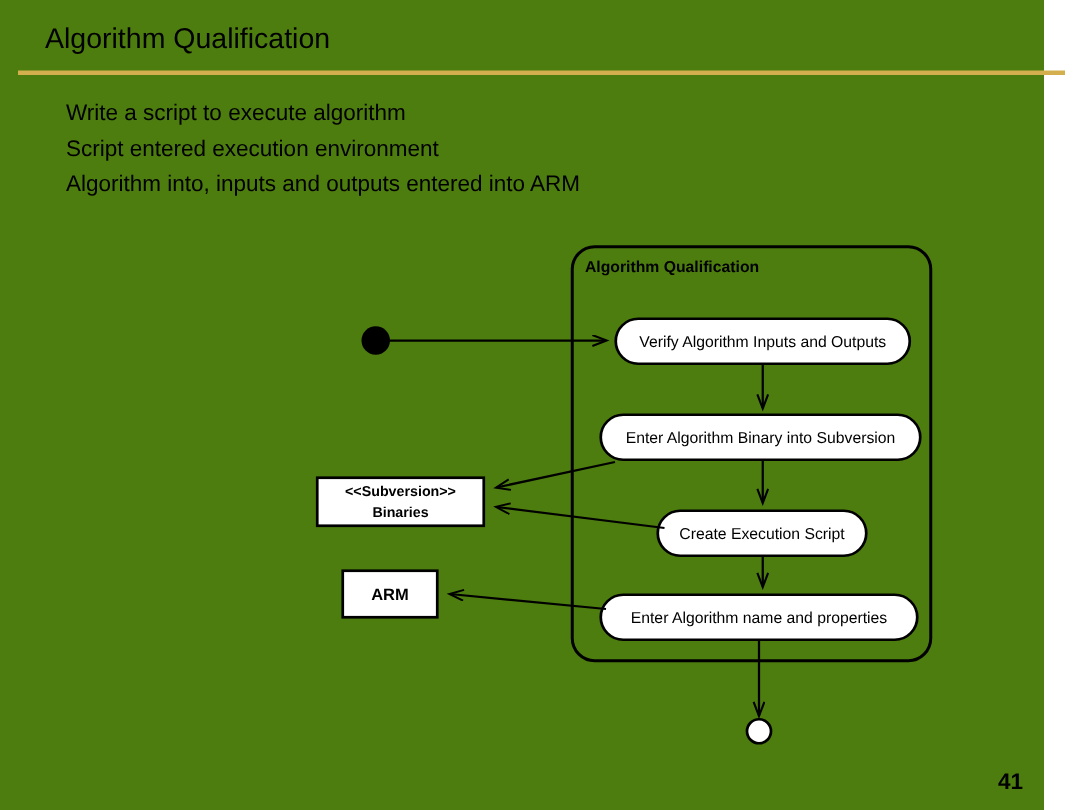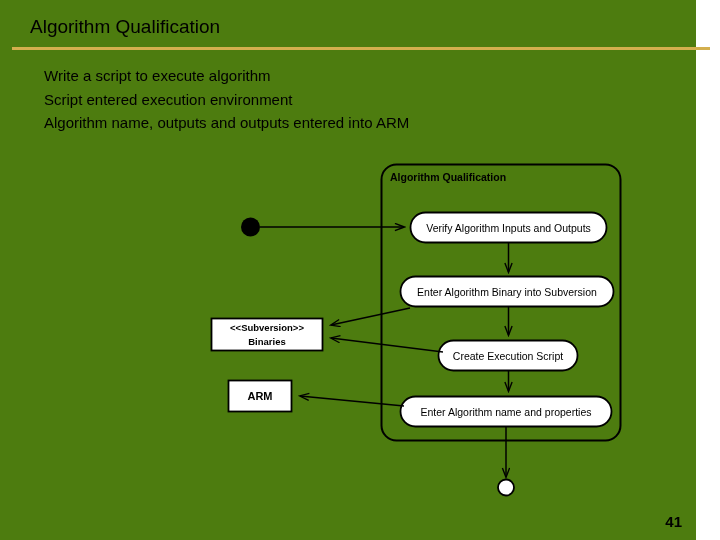--- a/index.html
+++ b/index.html
@@ -79,21 +79,21 @@
 <body>
 
 <div id="slide">
 
   <div class="slide-title">Algorithm Qualification</div>
   <div class="title-rule"></div>
 
   <div class="bullets">
     <div class="bullet-line">Write a script to execute algorithm</div>
     <div class="bullet-line">Script entered execution environment</div>
-    <div class="bullet-line">Algorithm name, outputs and outputs entered into ARM</div>
+    <div class="bullet-line">Algorithm into, inputs and outputs entered into ARM</div>
   </div>
 
   <svg id="diagram" viewBox="0 0 720 540" width="720" height="540">
     <defs>
       <marker id="arrowOpen" markerWidth="12" markerHeight="12" refX="9.6" refY="4" orient="auto" markerUnits="userSpaceOnUse">
         <path d="M0.5,0.4 L10,4 L0.5,7.6" fill="none" stroke="#000" stroke-width="1.4"></path>
       </marker>
       <marker id="arrowOpenSm" markerWidth="12" markerHeight="12" refX="9.6" refY="4" orient="auto" markerUnits="userSpaceOnUse">
         <path d="M0.5,0.4 L10,4 L0.5,7.6" fill="none" stroke="#000" stroke-width="1.3"></path>
       </marker>

